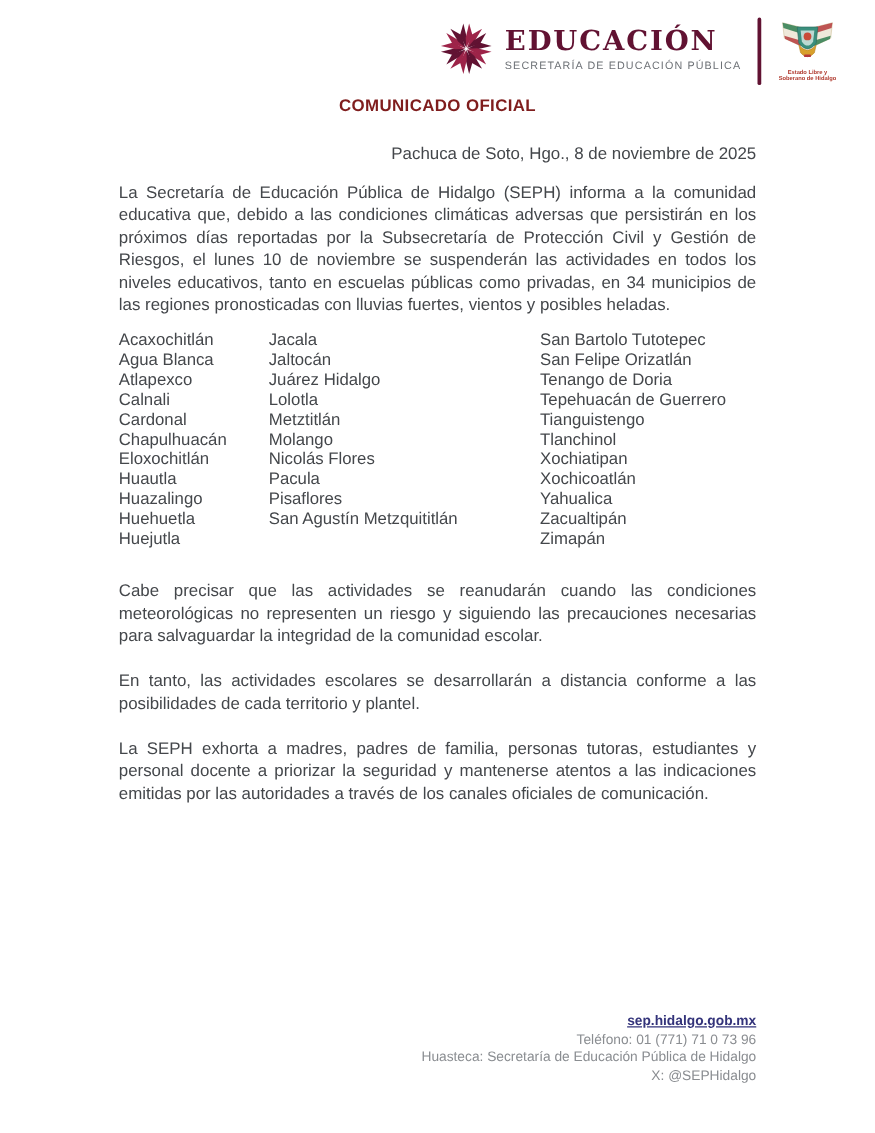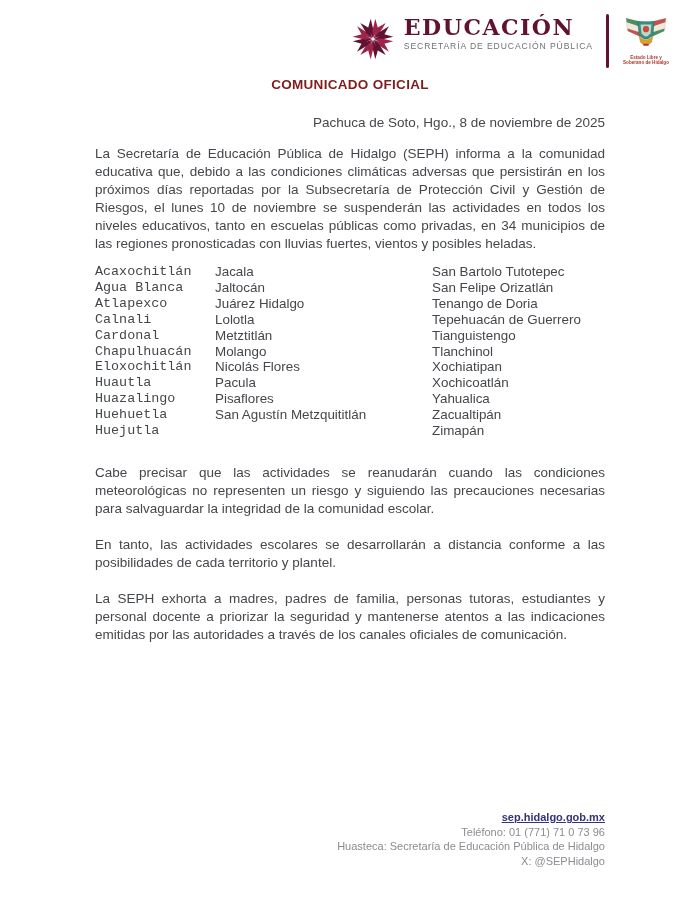--- a/index.html
+++ b/index.html
@@ -17,21 +17,21 @@
     width:700px;height:906px;
     background:#ffffff;
     overflow:hidden;
   }
   
   .header{
     display:flex;align-items:flex-start;justify-content:flex-end;
     margin:14px 30px 0 0;
     gap:13px;height:58px;
   }
-  .brand{display:flex;gap:8px;}
+  .brand{display:flex;align-items:center;gap:8px;}
   .star-icon{width:46px;height:46px;flex:0 0 auto;margin-top:2px;}
   .brand-text{display:flex;flex-direction:column;}
   .brand-title{
     font-family:"DejaVu Serif","Liberation Serif",serif;
     font-weight:bold;font-size:22px;letter-spacing:1.5px;
     color:var(--brand-maroon);line-height:26px;
   }
   .brand-subtitle{
     font-size:8.6px;letter-spacing:.9px;color:#6d7176;
     margin-top:1px;
@@ -65,21 +65,21 @@
   .para.after-list{margin-top:25px;}
   
   .muni-grid{
     display:flex;margin-top:11px;
   }
   .muni-grid ul{list-style:none;}
   .muni-grid li{
     font-size:13.4px;line-height:15.9px;color:var(--text-dark);
     white-space:nowrap;
   }
-  .muni-col-1{width:120px;flex:0 0 auto;font-family:Liberation Mono, monospace;}
+  .muni-col-1{width:120px;flex:0 0 auto;}
   .muni-col-2{width:217px;flex:0 0 auto;}
   .muni-col-3{flex:1;}
   
   .footer{
     position:absolute;left:95px;right:95px;bottom:38px;
     text-align:right;font-size:11px;line-height:14.5px;color:var(--muted-gray);
   }
   .site-link{
     color:var(--link-blue);font-weight:bold;text-decoration:underline;
     font-size:11px;

